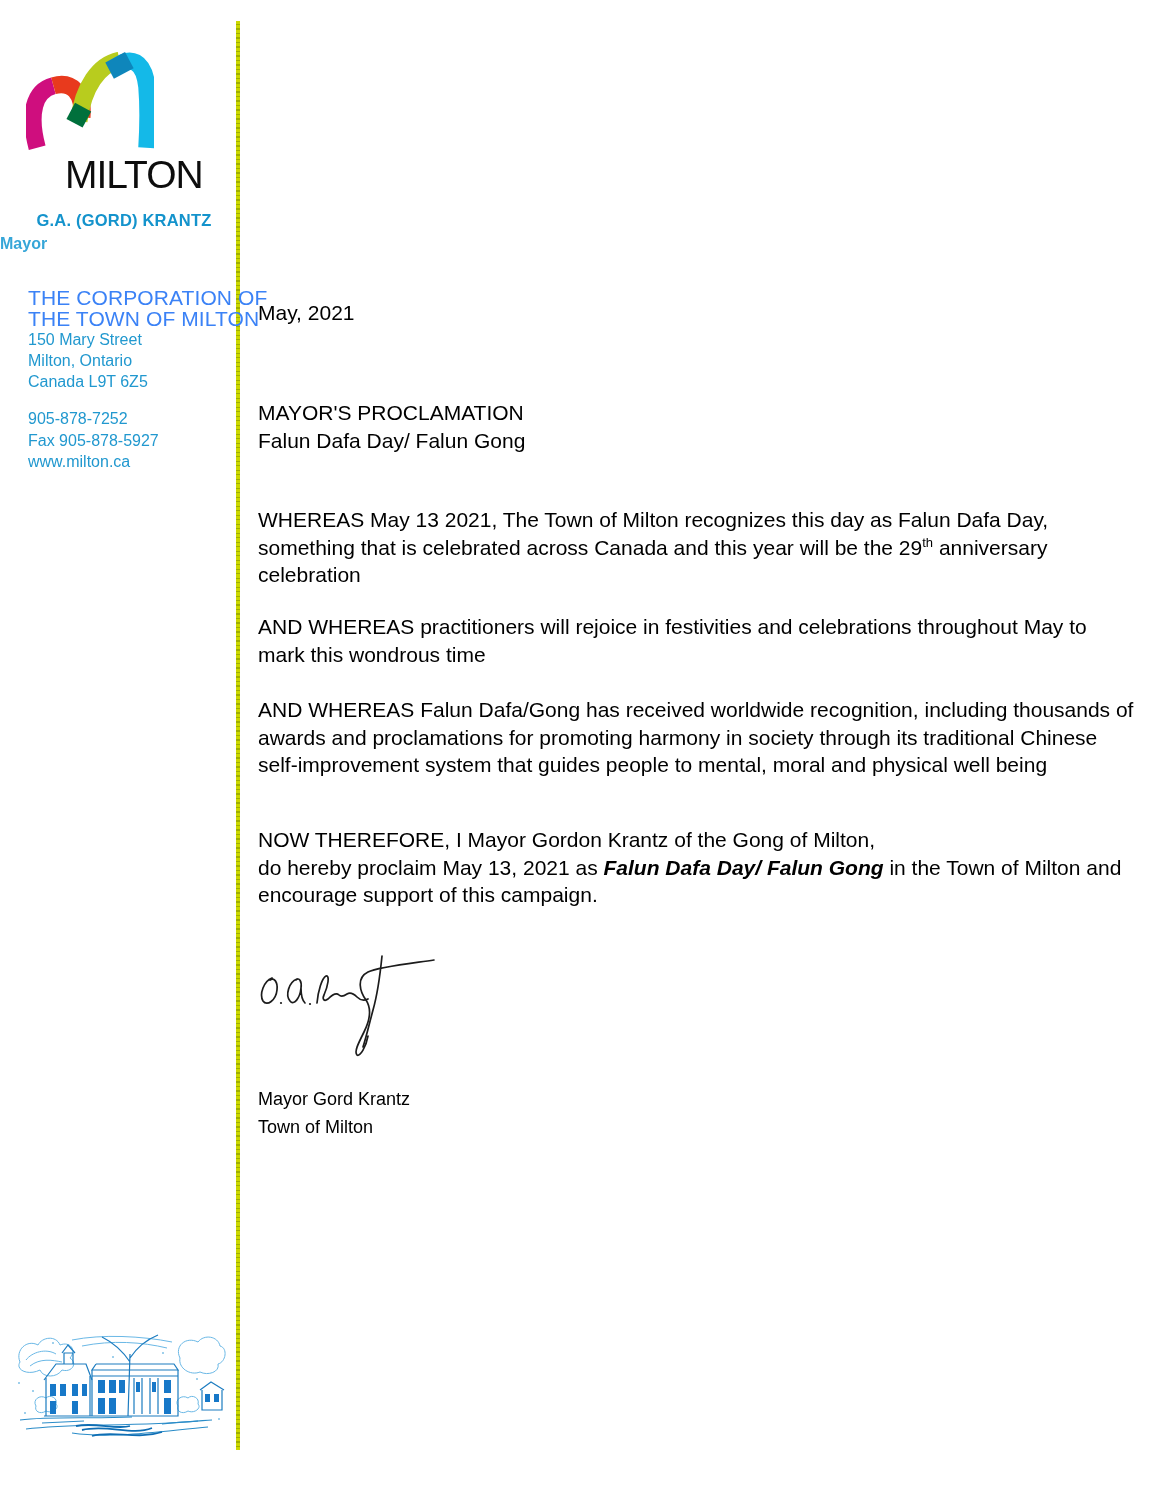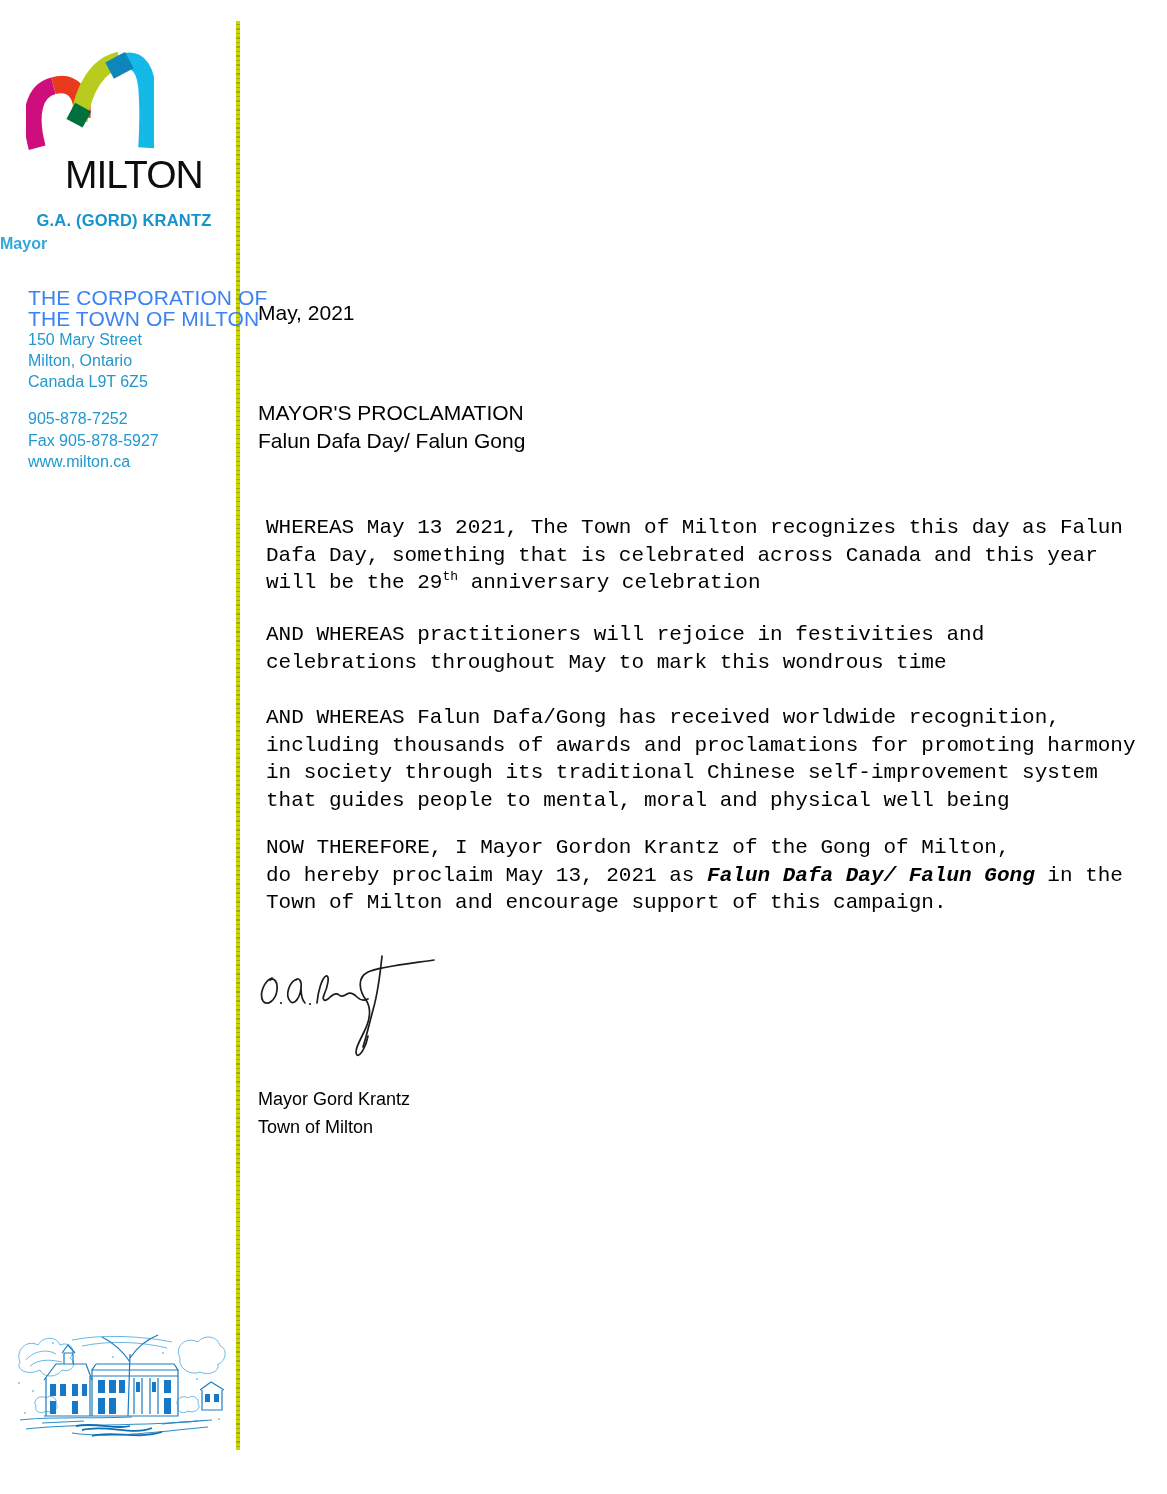--- a/index.html
+++ b/index.html
@@ -30,22 +30,22 @@
     font-size:16px;color:#36a6d8;font-weight:bold;
   }
   .lh-block{position:absolute;left:28px;line-height:21px;font-size:16px;color:#2198cf;}
   .lh-org{top:287px;}
   .lh-org .b{font-weight:normal;color:#3b82f6;font-size:21px;letter-spacing:0.1px;}
   .lh-contact{top:408px;line-height:21.5px;}
   
   .date{position:absolute;left:258px;top:301px;font-size:21px;}
   .title-block{position:absolute;left:258px;top:399px;font-size:21px;line-height:27.5px;}
   .para{
-    position:absolute;left:258px;width:878px;margin:8px;
-    font-size:21px;line-height:27.5px;font-family:Liberation Mono, monospace;
+    position:absolute;left:258px;width:878px;margin:0;
+    font-size:21px;line-height:27.5px;
   }
   .para sup{font-size:13px;line-height:0;vertical-align:super;}
   .para .bi{font-weight:bold;font-style:italic;}
   .p0{top:506px;} .p1{top:613px;} .p2{top:696px;} .p3{top:826px;}
   .signature-svg{position:absolute;left:256px;top:948px;width:190px;height:115px;}
   .signoff{position:absolute;left:258px;top:1086px;font-size:18px;line-height:27.5px;}
   
   .sketch-svg{position:absolute;left:12px;top:1332px;width:214px;height:114px;}
 </style>
 </head>

